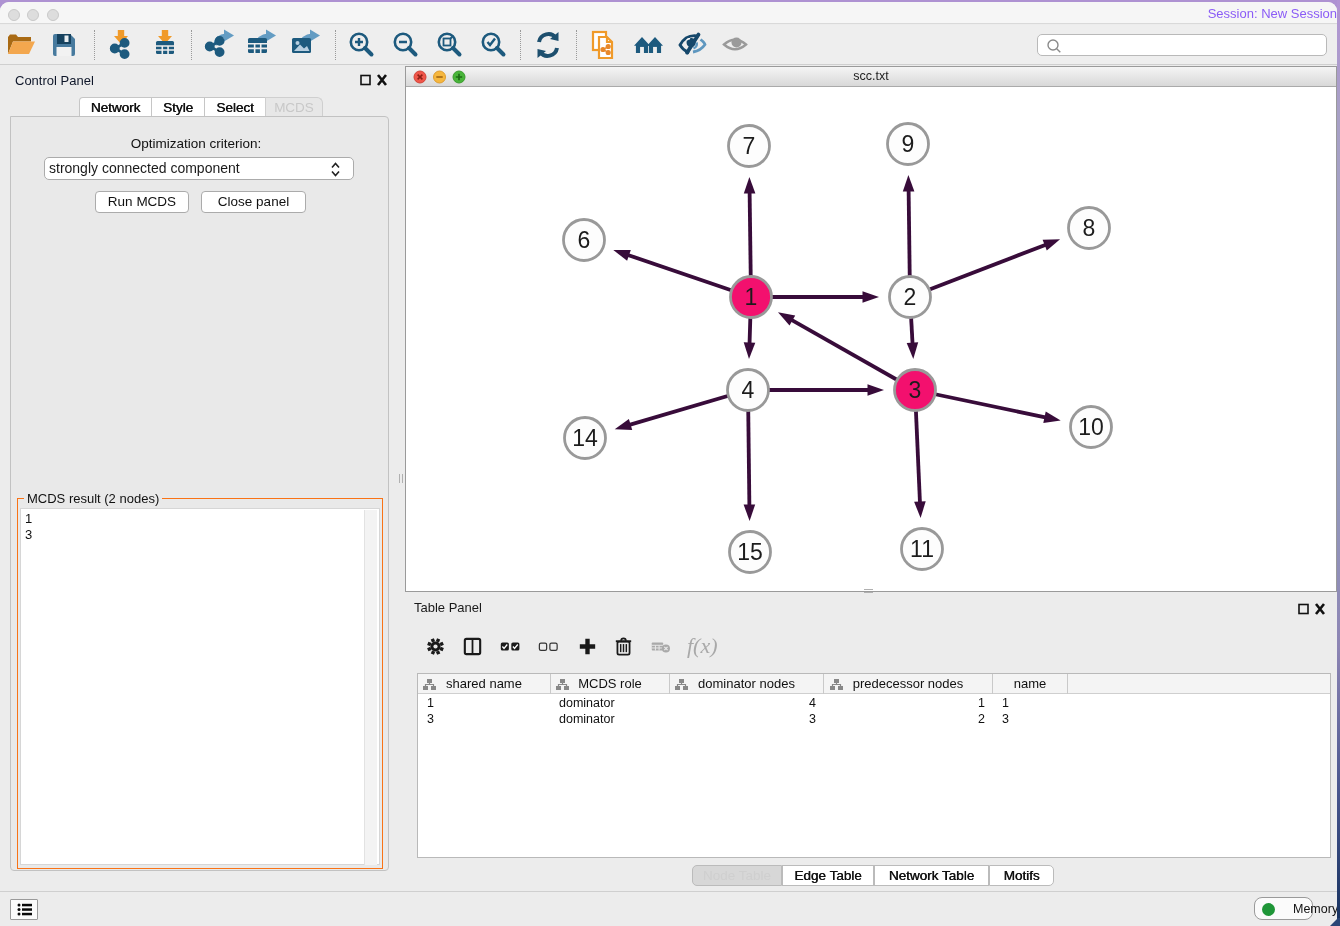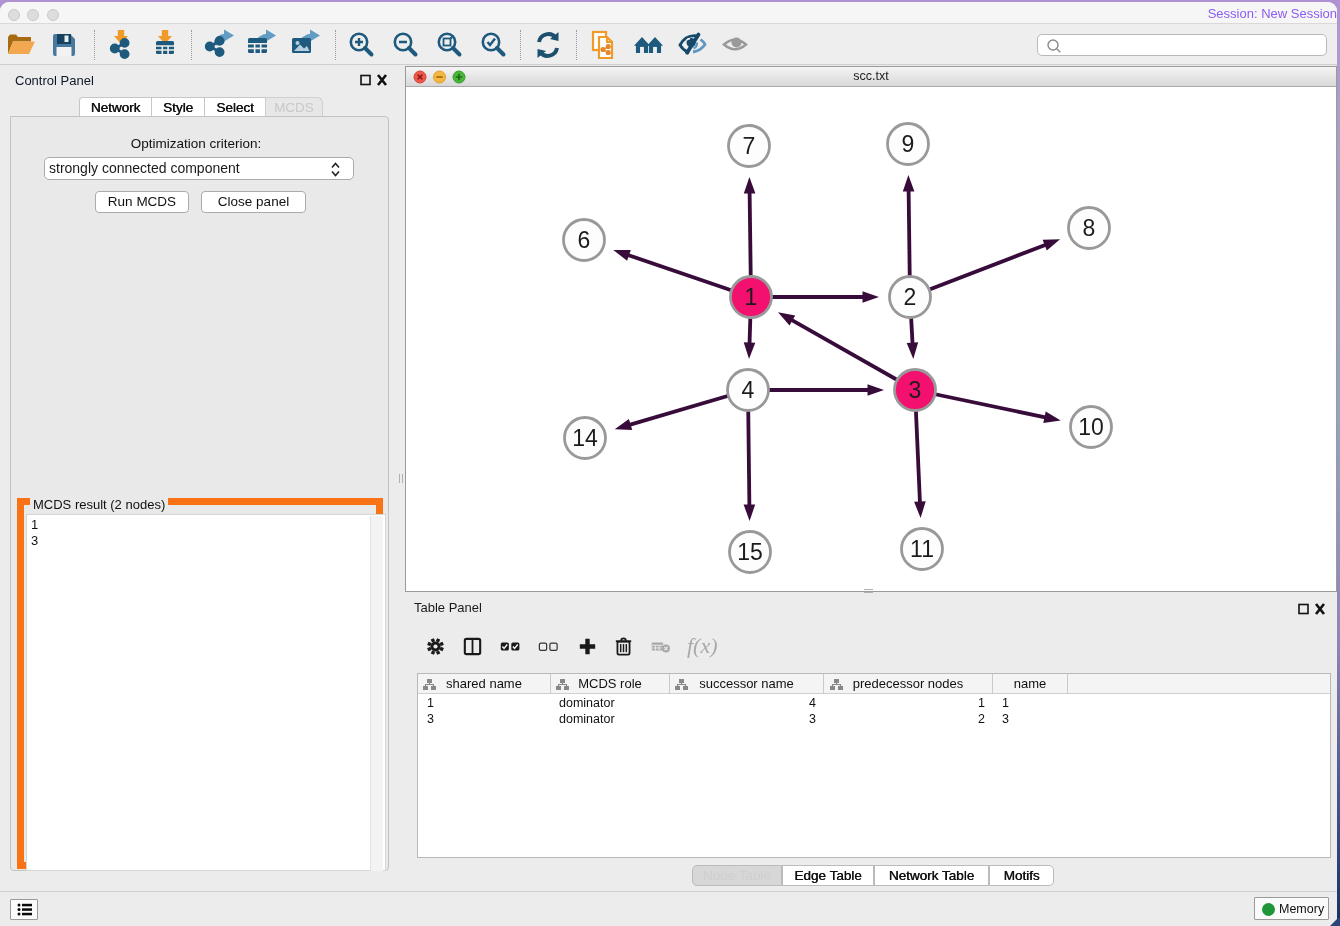--- a/index.html
+++ b/index.html
@@ -13,42 +13,42 @@
 
 .cpanel{position:absolute;left:0;top:64px;width:392px;height:822px}
 .cptitle{position:absolute;left:15px;top:7px;font-size:13px;color:#0f172a}
 .tabrow{position:absolute;top:31px;height:21px;font-size:13.5px}
 .tab{position:absolute;top:0;height:21px;background:#fff;border:1px solid #c6c6c6;border-bottom:none;text-align:center;line-height:20px;color:#111;text-shadow:0.4px 0 0 #111}
 .mcds-tab{background:#e7e7e7;color:#c8c8c8;border-radius:0 6px 0 0;text-shadow:none}
 .cpbody{position:absolute;left:10px;top:50px;width:379px;height:755px;background:#e9e9e9;border:1px solid #c2c2c2;border-radius:0 4px 4px 4px}
 .optlbl{position:absolute;left:0;top:70px;width:392px;text-align:center;font-size:13.5px;color:#111}
 .selbox{position:absolute;left:44px;top:91px;width:310px;height:23px;background:#fff;border:1px solid #ababab;border-radius:5px;font-size:14px;color:#1a1a1a;line-height:21px;padding-left:4px}
 .btn{position:absolute;top:125px;height:22px;background:#fff;border:1px solid #ababab;border-radius:4px;font-size:13.5px;color:#111;text-align:center;line-height:20px}
-.fieldset{position:absolute;left:17px;top:432px;width:366px;height:371px;border:7px solid #f97316}
+.fieldset{position:absolute;left:17px;top:432px;width:366px;height:371px;border:1px solid #f97316}
 .legend{position:absolute;left:6px;top:-8px;background:#e9e9e9;padding:0 3px;font-size:13px;color:#111}
 .resultbox{position:absolute;left:2px;top:9px;width:360px;height:357px;background:#fff;border:1px solid #d6d6d6}
 .scrollbar{position:absolute;right:2px;top:1px;width:13px;height:355px;background:#f3f3f3;border-left:1px solid #e2e2e2}
 
 .netwin{position:absolute;left:405px;top:64px;width:932px;height:526px;background:#fff;border:1px solid #9a9a9a}
 .nettitle{position:absolute;left:0;top:0;width:100%;height:20px;background:linear-gradient(#f5f5f5,#d8d8d8);border-bottom:1px solid #aaa}
 .ntext{position:absolute;top:2px;width:100%;text-align:center;font-size:12.5px;color:#222}
 
 .tpanel{position:absolute;left:405px;top:590px;width:932px;height:295px;background:#ececec}
 .tptitle{position:absolute;left:9px;top:8px;font-size:13px;color:#1a1a1a}
 .tptools{position:absolute;left:0;top:28px;width:100%;height:38px}
 .ttable{position:absolute;left:12px;top:81px;width:914px;height:185px;background:#fff;border:1px solid #b9b9b9}
 .thead{position:absolute;left:0;top:0;width:912px;height:20px;background:#f4f4f4;border-bottom:1px solid #cfcfcf;font-size:13px;color:#111}
 .thcell{position:absolute;top:0;height:20px;border-right:1px solid #c9c9c9;text-align:center;line-height:19px}
 .trow{position:absolute;width:660px;height:17px;font-size:12.5px;color:#111}
 .btabs{position:absolute;top:273px;height:21px;font-size:13.5px}
 .btab{position:absolute;top:0;height:21px;background:#fff;border:1px solid #bbb;text-align:center;line-height:20px;color:#111;text-shadow:0.4px 0 0 #111}
 
 .statusbar{position:absolute;left:0;top:889px;width:1337px;height:35px;background:#ececec;border-top:1px solid #cfcfcf}
 .listbtn{position:absolute;left:10px;top:7px;width:28px;height:21px;background:#fbfbfb;border:1px solid #9a9a9a;border-radius:1px}
-.membtn{position:absolute;left:1254px;top:5px;width:75px;height:23px;background:#fbfbfb;border:1px solid #9a9a9a;border-radius:1px;font-size:12.5px;color:#111;line-height:22px;padding-left:24px}
+.membtn{position:absolute;left:1254px;top:5px;width:59px;height:23px;background:#fbfbfb;border:1px solid #9a9a9a;border-radius:8px;font-size:12.5px;color:#111;line-height:22px;padding-left:38px}
 </style></head><body>
 <div class="app">
  <div class="titlebar">
   <div class="tl" style="left:8px"></div>
       <div class="tl" style="left:27px"></div>
       <div class="tl" style="left:47px"></div>
   <div class="wtitle">Session: New Session</div>
  </div>
  <div class="toolbar">
   <svg class="ticon" style="left:4px" width="34" height="32" viewBox="0 0 34 32">
@@ -354,21 +354,21 @@
           </g>
           <circle cx="18.5" cy="15.5" r="5" fill="#a9a9a9"></circle>
           <path d="M16.5 13.5 L20.5 17.5 M20.5 13.5 L16.5 17.5" stroke="#e9e9e9" stroke-width="1.6"></path>
         </svg>
         <div style="position:absolute;left:282px;top:13px;font-family:'Liberation Serif',serif;font-style:italic;font-size:22px;color:#a9a9a9">f(x)</div>
       </div>
   <div class="ttable">
    <div class="thead">
     <div class="thcell" style="left:0;width:133px">shared name</div>
     <div class="thcell" style="left:133px;width:119px">MCDS role</div>
-    <div class="thcell" style="left:252px;width:154px">successor name</div>
+    <div class="thcell" style="left:252px;width:154px">dominator nodes</div>
     <div class="thcell" style="left:406px;width:169px">predecessor nodes</div>
     <div class="thcell" style="left:575px;width:75px">name</div>
    </div>
    <svg style="position:absolute;left:5px;top:4px" width="13" height="13" viewBox="0 0 13 13">
           <g fill="#888">
             <rect x="4" y="1" width="5" height="4"></rect>
             <rect x="0" y="8" width="5" height="4"></rect>
             <rect x="8" y="8" width="5" height="4"></rect>
             <path d="M6.5 5 L6.5 6.5 M2.5 8 L2.5 6.5 L10.5 6.5 L10.5 8" stroke="#888" stroke-width="1.2" fill="none"></path>
           </g>

